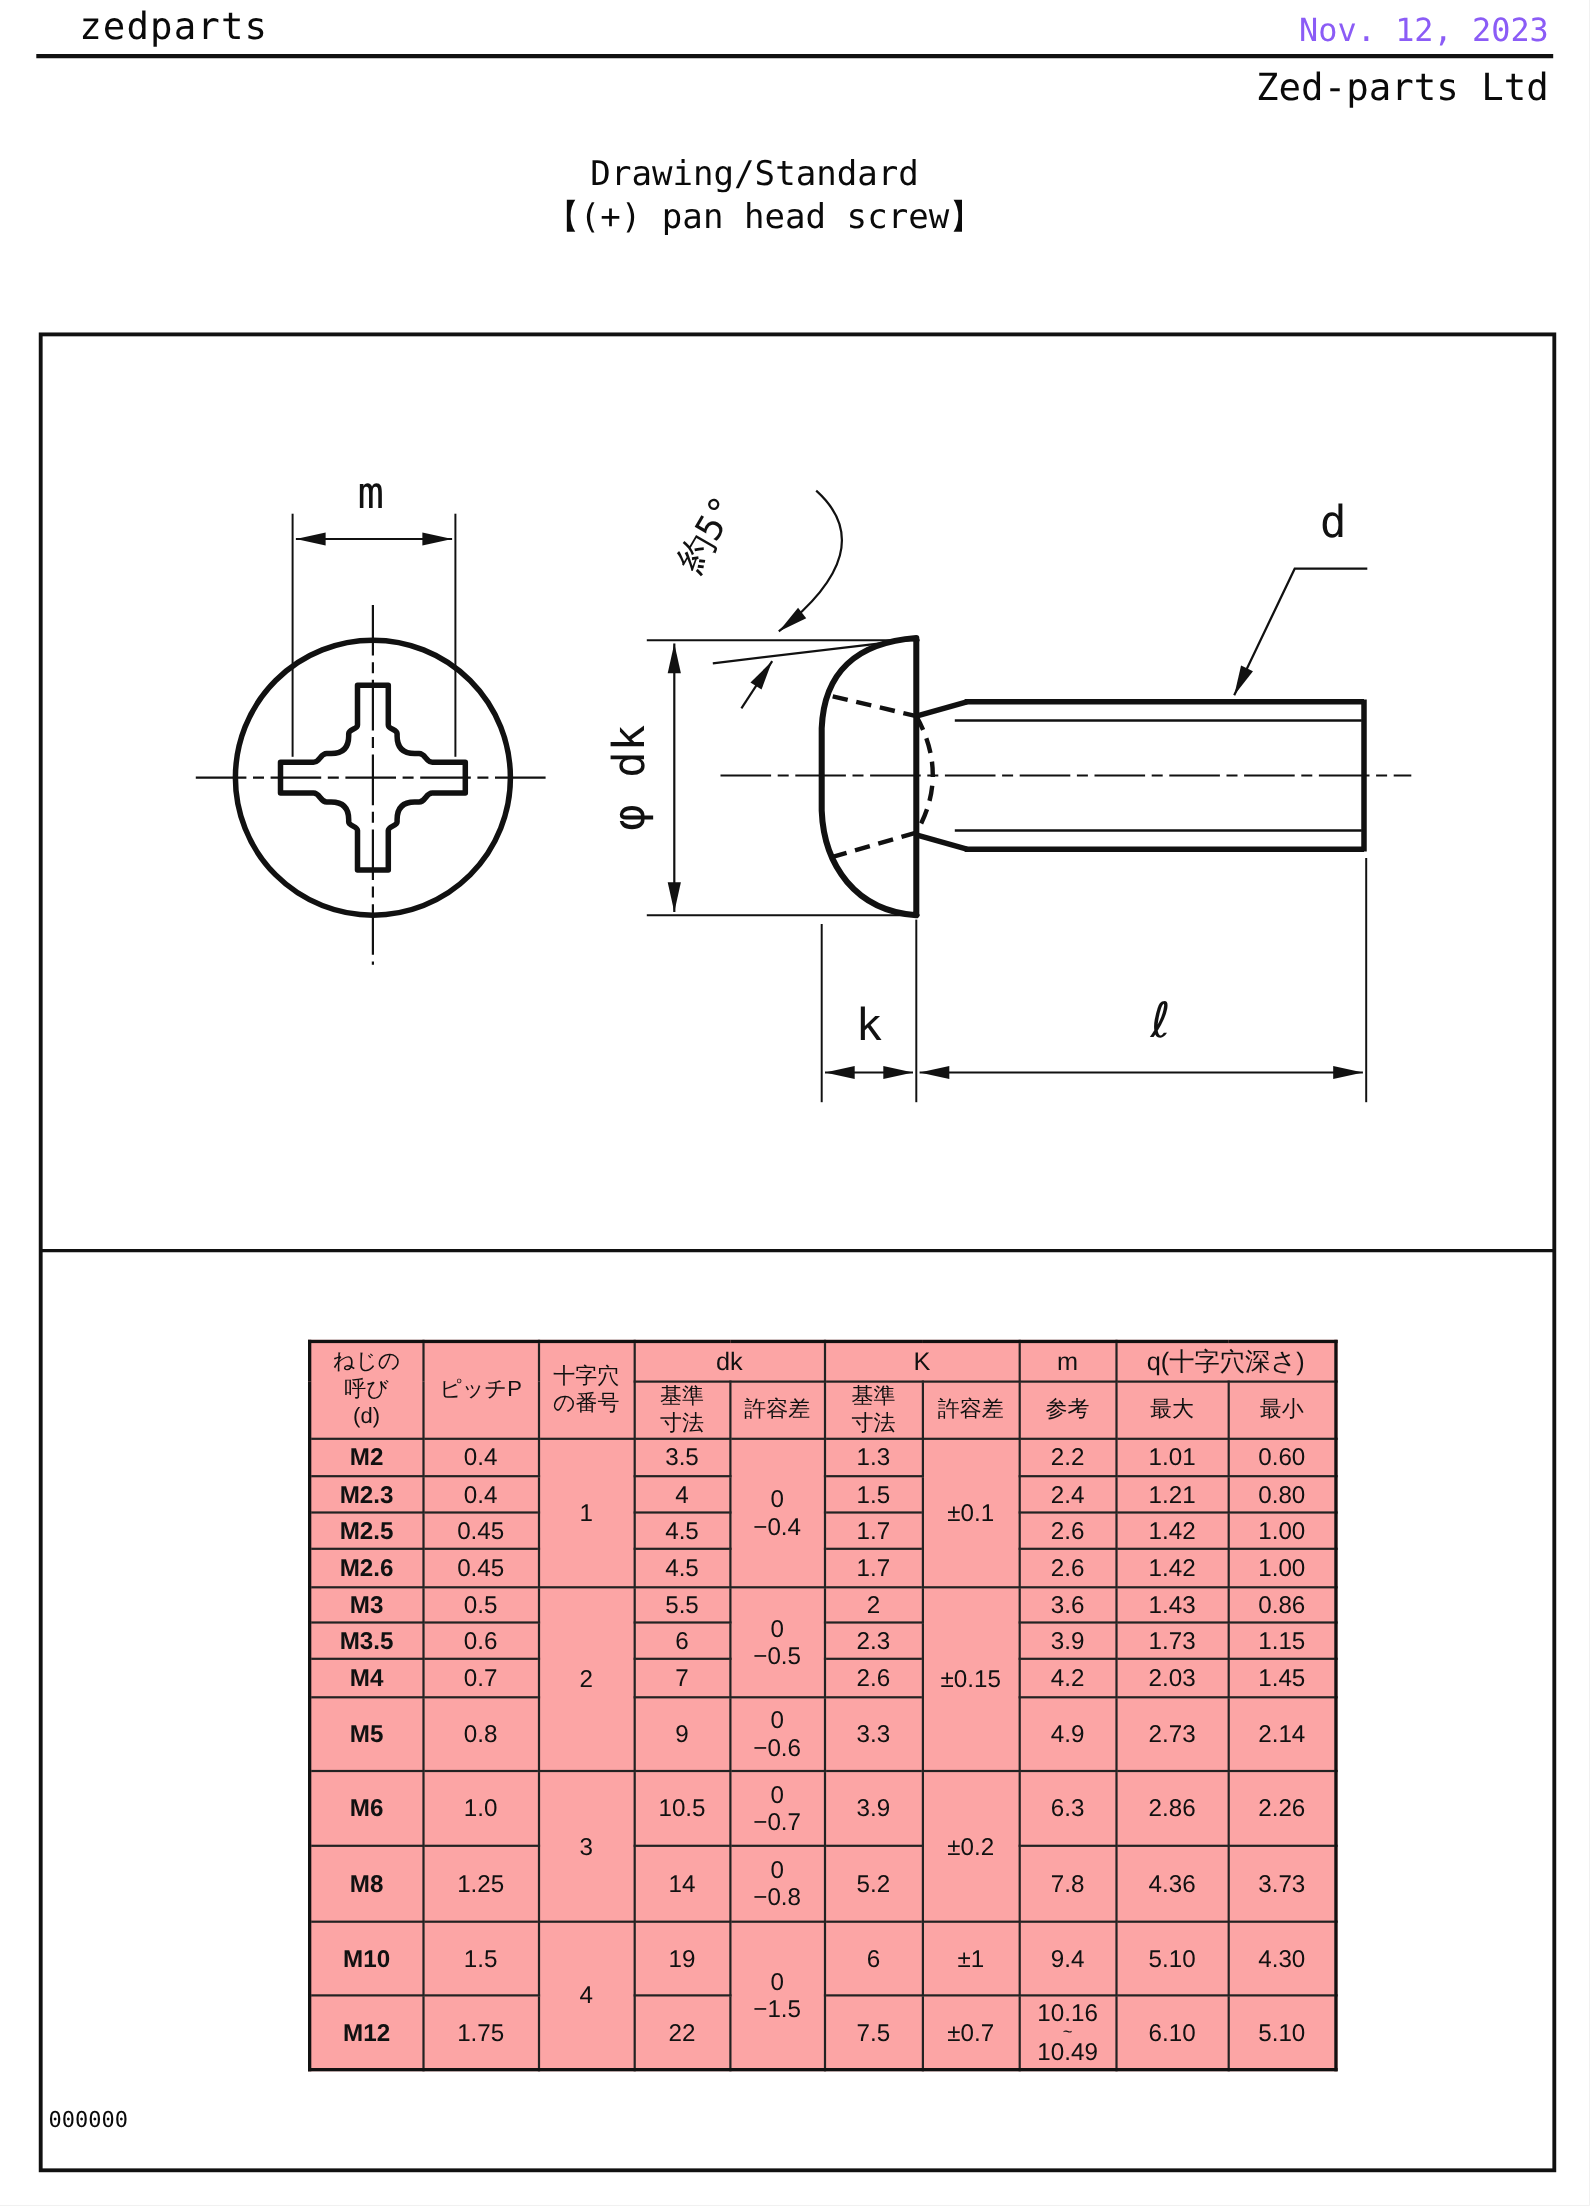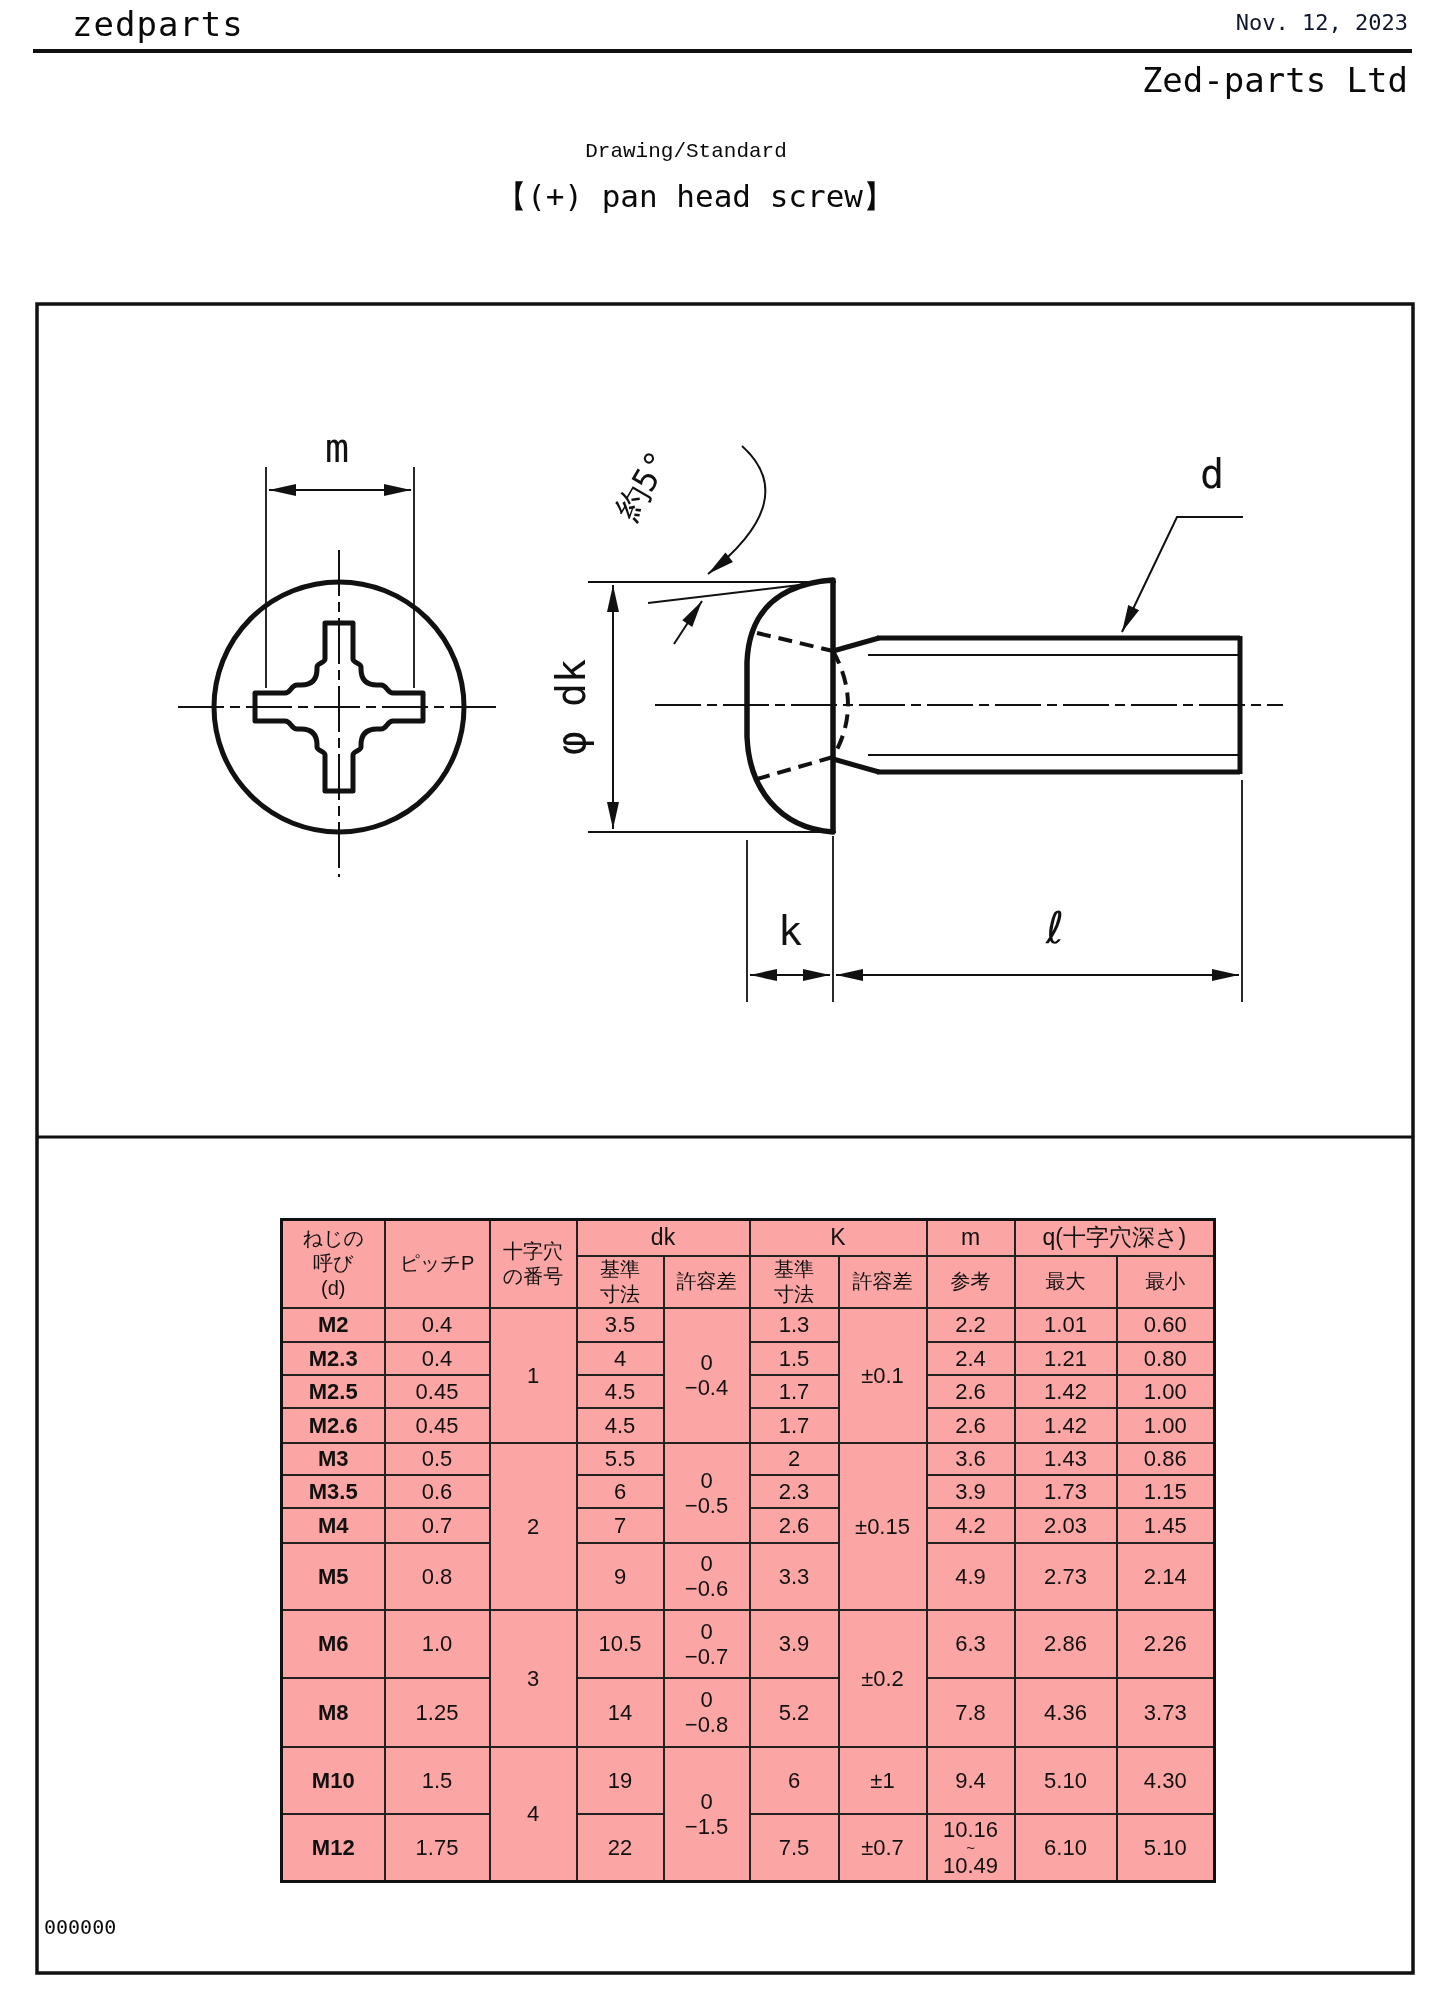--- a/index.html
+++ b/index.html
@@ -1,22 +1,22 @@
 <!DOCTYPE html>
 <html><head>
 <meta charset="utf-8">
 <style>
   html,body{margin:0;padding:0;background:#e8e8e8;}
   .page{position:relative;width:1445px;height:2005px;background:#ffffff;overflow:hidden;
         font-family:"Liberation Sans","DejaVu Sans",sans-serif;color:#111;}
   .mono{font-family:"DejaVu Sans Mono","Liberation Mono",monospace;}
   .hdr-logo{position:absolute;left:40px;top:4px;font-size:34px;letter-spacing:1px;color:#0a0a0a;margin-left:32px;}
-  .hdr-date{position:absolute;right:37px;top:10px;font-size:22px;color:#0f172a;}
+  .hdr-date{position:absolute;right:37px;top:10px;font-size:29px;color:#8b5cf6;}
   .hdr-company{position:absolute;right:37px;top:60px;font-size:34px;color:#0a0a0a;}
-  .title1{position:absolute;left:0;width:1372px;top:140px;text-align:center;font-size:21px;color:#0a0a0a;font-family:Liberation Mono, monospace;}
+  .title1{position:absolute;left:0;width:1372px;top:140px;text-align:center;font-size:31px;color:#0a0a0a;}
   .title2{position:absolute;left:0;width:1390px;top:176px;text-align:center;font-size:31px;color:#0a0a0a;}
   .footer-num{position:absolute;left:44px;top:1915px;font-size:20px;color:#0a0a0a;}
   svg.draw{position:absolute;left:0;top:0;width:1445px;height:2005px;}
   svg.draw text{fill:#111;}
   .dimtxt{font-family:"DejaVu Sans Mono","Liberation Mono",monospace;font-size:40px;}
   .dimtxt-sm{font-family:"DejaVu Sans Mono","Liberation Mono",monospace;font-size:33px;}
   .ell{font-family:"DejaVu Sans","Liberation Serif",sans-serif;font-size:44px;font-style:italic;}
   
   table.spec{position:absolute;left:280px;top:1218px;width:933px;background:#fca5a5;
              border-collapse:collapse;table-layout:fixed;border:3px solid #111;}

